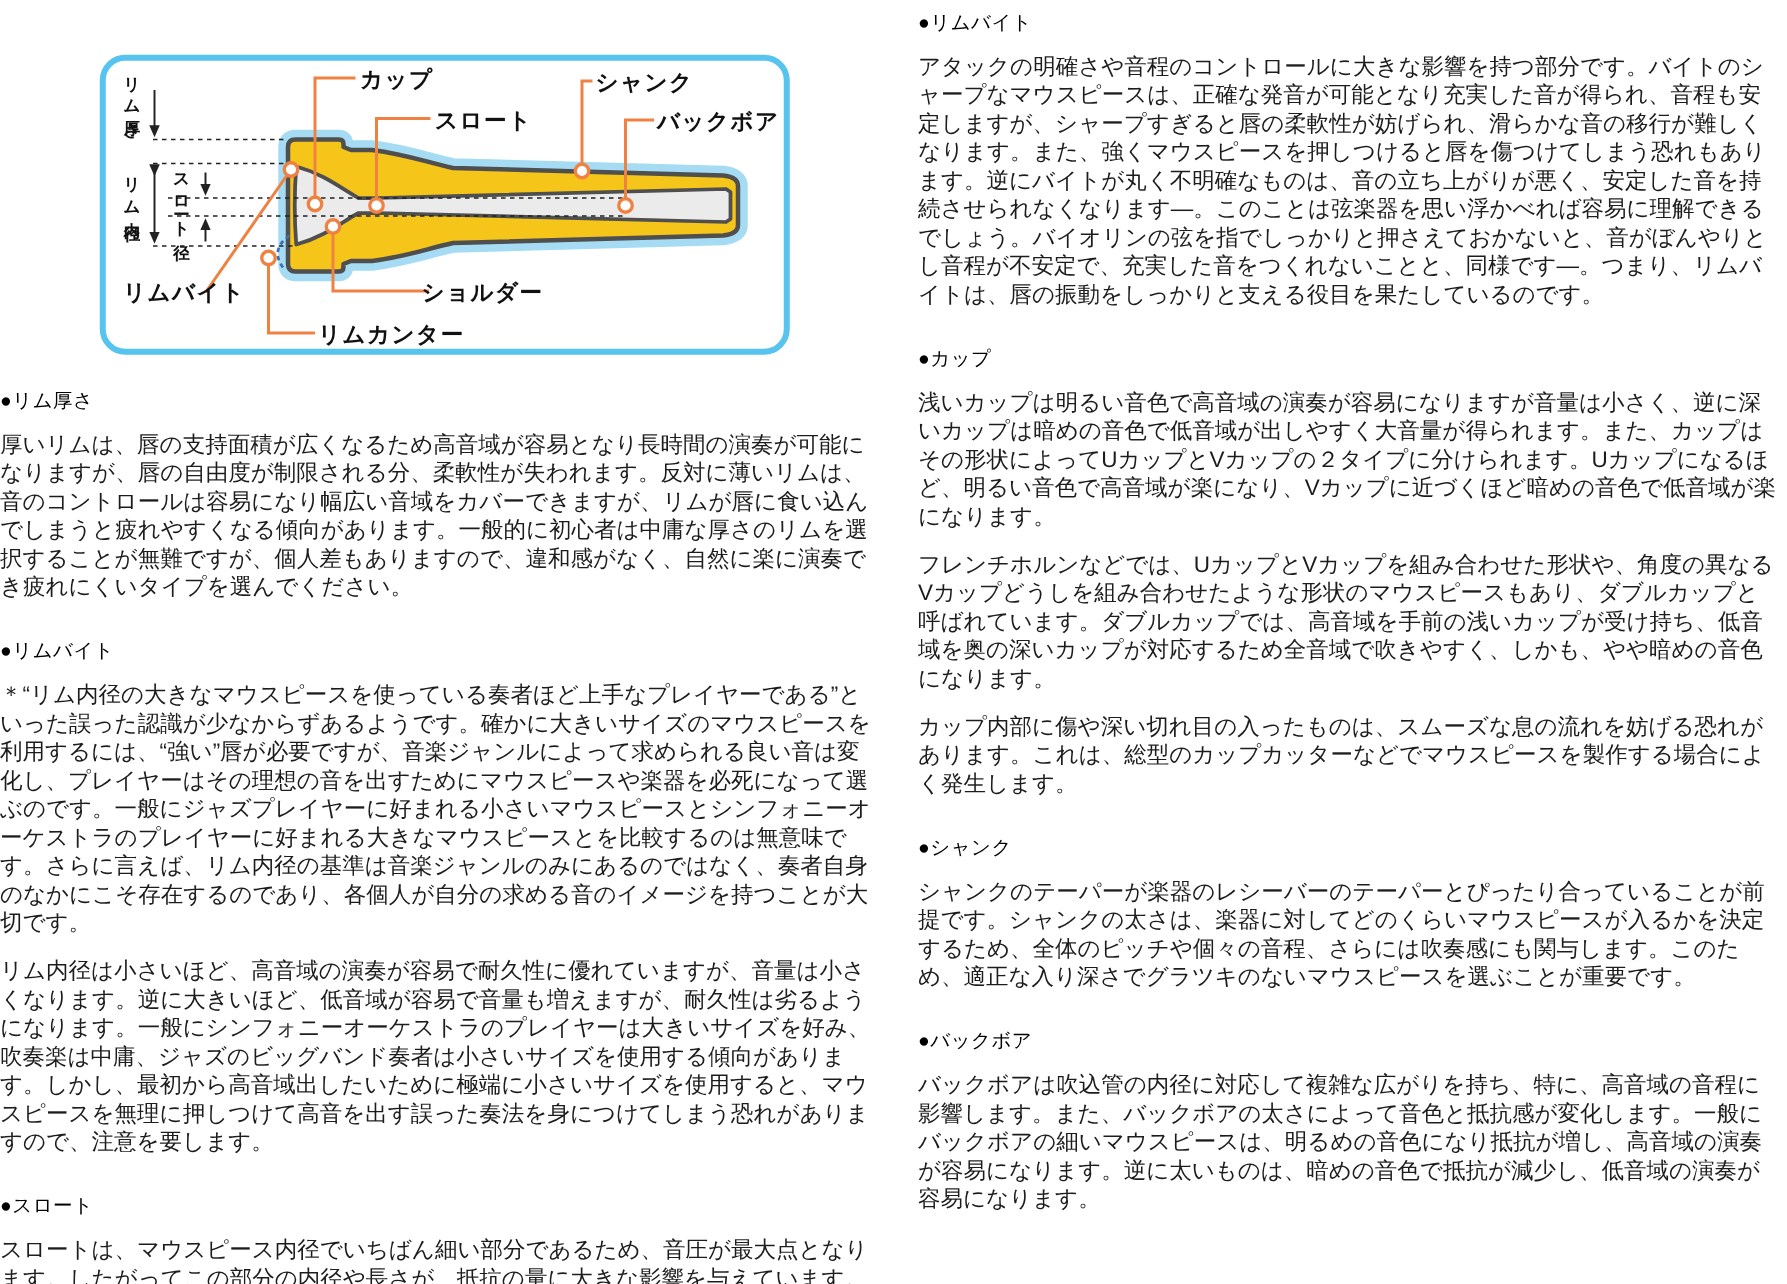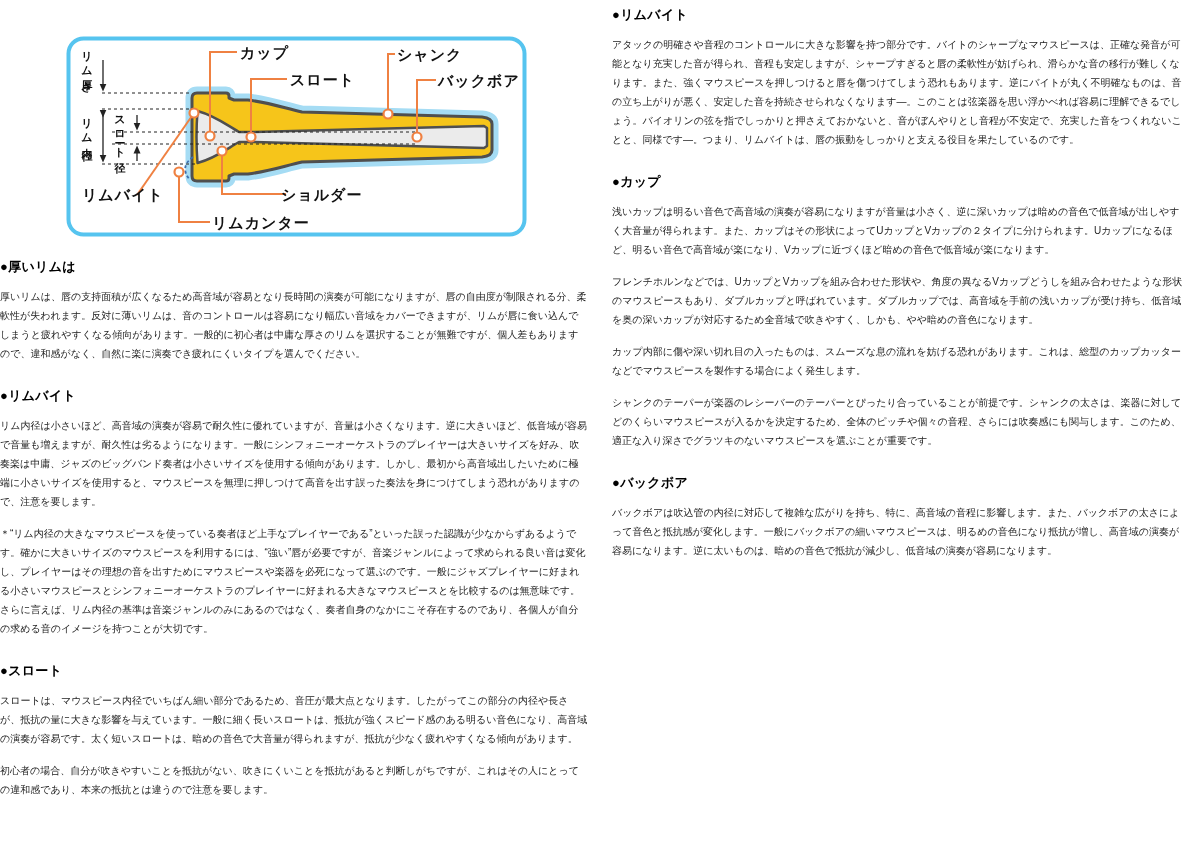--- a/index.html
+++ b/index.html
@@ -1,25 +1,25 @@
 <!DOCTYPE html>
 <html><head>
 <meta charset="utf-8">
 <style>
   html,body{margin:0;padding:0;background:#ffffff;}
   body{width:1191px;height:856px;overflow:hidden;
        font-family:"Liberation Sans","DejaVu Sans",sans-serif;color:#1c1c1c;}
   .page{display:flex;width:1191px;}
   .col-left{width:588px;flex:0 0 588px;}
   .col-right{width:574px;flex:0 0 574px;margin-left:24px;}
-  .section-heading{font-size:13px;font-weight:bold;color:#000;
+  .section-heading{font-size:13px;font-weight:normal;color:#000;
        margin:24px 0 11px 0;letter-spacing:.3px;}
   .col-left .section-heading.first{margin-top:20px;}
   .col-right .section-heading.first{margin-top:6px;}
-  .body-paragraph{font-size:10px;line-height:19px;margin:0 0 13px 0;
+  .body-paragraph{font-size:15px;line-height:19px;margin:0 0 13px 0;
        text-align:left;word-break:break-all;}
   
   .diagram{position:relative;width:462px;height:202px;margin:36px 0 0 66px;}
   .diagram svg{position:absolute;left:0;top:0;}
   .dlabel{position:absolute;font-size:15px;font-weight:bold;color:#111;
        white-space:nowrap;letter-spacing:1px;}
   .vlabel{position:absolute;font-size:11px;font-weight:bold;color:#111;
        writing-mode:vertical-rl;text-orientation:upright;letter-spacing:2px;}
 </style>
 </head>
@@ -89,28 +89,28 @@
       <div class="dlabel" style="left:372px;top:36px;text-align:center;">バックボア</div>
       <div class="dlabel" style="left:16px;top:150px;">リムバイト</div>
       <div class="dlabel" style="left:146px;top:178px;">リムカンター</div>
       <div class="dlabel" style="left:215px;top:150px;">ショルダー</div>
       <div class="vlabel" style="left:13px;top:7px;">リム厚さ</div>
       <div class="vlabel" style="left:13px;top:74px;">リム内径</div>
       <div class="vlabel" style="left:46px;top:72px;">スロート径</div>
     </div>
 
     <div>
-      <div class="section-heading first">●厚いリムは</div>
+      <div class="section-heading first">●リム厚さ</div>
       <p class="body-paragraph">厚いリムは、唇の支持面積が広くなるため高音域が容易となり長時間の演奏が可能になりますが、唇の自由度が制限される分、柔軟性が失われます。反対に薄いリムは、音のコントロールは容易になり幅広い音域をカバーできますが、リムが唇に食い込んでしまうと疲れやすくなる傾向があります。一般的に初心者は中庸な厚さのリムを選択することが無難ですが、個人差もありますので、違和感がなく、自然に楽に演奏でき疲れにくいタイプを選んでください。</p>
     </div>
 
     <div>
       <div class="section-heading">●リムバイト</div>
+      <p class="body-paragraph">＊“リム内径の大きなマウスピースを使っている奏者ほど上手なプレイヤーである”といった誤った認識が少なからずあるようです。確かに大きいサイズのマウスピースを利用するには、“強い”唇が必要ですが、音楽ジャンルによって求められる良い音は変化し、プレイヤーはその理想の音を出すためにマウスピースや楽器を必死になって選ぶのです。一般にジャズプレイヤーに好まれる小さいマウスピースとシンフォニーオーケストラのプレイヤーに好まれる大きなマウスピースとを比較するのは無意味です。さらに言えば、リム内径の基準は音楽ジャンルのみにあるのではなく、奏者自身のなかにこそ存在するのであり、各個人が自分の求める音のイメージを持つことが大切です。</p>
       <p class="body-paragraph">リム内径は小さいほど、高音域の演奏が容易で耐久性に優れていますが、音量は小さくなります。逆に大きいほど、低音域が容易で音量も増えますが、耐久性は劣るようになります。一般にシンフォニーオーケストラのプレイヤーは大きいサイズを好み、吹奏楽は中庸、ジャズのビッグバンド奏者は小さいサイズを使用する傾向があります。しかし、最初から高音域出したいために極端に小さいサイズを使用すると、マウスピースを無理に押しつけて高音を出す誤った奏法を身につけてしまう恐れがありますので、注意を要します。</p>
-      <p class="body-paragraph">＊“リム内径の大きなマウスピースを使っている奏者ほど上手なプレイヤーである”といった誤った認識が少なからずあるようです。確かに大きいサイズのマウスピースを利用するには、“強い”唇が必要ですが、音楽ジャンルによって求められる良い音は変化し、プレイヤーはその理想の音を出すためにマウスピースや楽器を必死になって選ぶのです。一般にジャズプレイヤーに好まれる小さいマウスピースとシンフォニーオーケストラのプレイヤーに好まれる大きなマウスピースとを比較するのは無意味です。さらに言えば、リム内径の基準は音楽ジャンルのみにあるのではなく、奏者自身のなかにこそ存在するのであり、各個人が自分の求める音のイメージを持つことが大切です。</p>
     </div>
 
     <div>
       <div class="section-heading">●スロート</div>
       <p class="body-paragraph">スロートは、マウスピース内径でいちばん細い部分であるため、音圧が最大点となります。したがってこの部分の内径や長さが、抵抗の量に大きな影響を与えています。一般に細く長いスロートは、抵抗が強くスピード感のある明るい音色になり、高音域の演奏が容易です。太く短いスロートは、暗めの音色で大音量が得られますが、抵抗が少なく疲れやすくなる傾向があります。</p>
       <p class="body-paragraph">初心者の場合、自分が吹きやすいことを抵抗がない、吹きにくいことを抵抗があると判断しがちですが、これはその人にとっての違和感であり、本来の抵抗とは違うので注意を要します。</p>
     </div>
   </div>
 
   <div class="col-right">
@@ -121,20 +121,21 @@
     </div>
 
     <div>
       <div class="section-heading">●カップ</div>
       <p class="body-paragraph">浅いカップは明るい音色で高音域の演奏が容易になりますが音量は小さく、逆に深いカップは暗めの音色で低音域が出しやすく大音量が得られます。また、カップはその形状によってUカップとVカップの２タイプに分けられます。Uカップになるほど、明るい音色で高音域が楽になり、Vカップに近づくほど暗めの音色で低音域が楽になります。</p>
       <p class="body-paragraph">フレンチホルンなどでは、UカップとVカップを組み合わせた形状や、角度の異なるVカップどうしを組み合わせたような形状のマウスピースもあり、ダブルカップと呼ばれています。ダブルカップでは、高音域を手前の浅いカップが受け持ち、低音域を奥の深いカップが対応するため全音域で吹きやすく、しかも、やや暗めの音色になります。</p>
       <p class="body-paragraph">カップ内部に傷や深い切れ目の入ったものは、スムーズな息の流れを妨げる恐れがあります。これは、総型のカップカッターなどでマウスピースを製作する場合によく発生します。</p>
     </div>
 
     <div>
+      <div class="section-heading">●シャンク</div>
       <p class="body-paragraph">シャンクのテーパーが楽器のレシーバーのテーパーとぴったり合っていることが前提です。シャンクの太さは、楽器に対してどのくらいマウスピースが入るかを決定するため、全体のピッチや個々の音程、さらには吹奏感にも関与します。このため、適正な入り深さでグラツキのないマウスピースを選ぶことが重要です。</p>
     </div>
 
     <div>
       <div class="section-heading">●バックボア</div>
       <p class="body-paragraph">バックボアは吹込管の内径に対応して複雑な広がりを持ち、特に、高音域の音程に影響します。また、バックボアの太さによって音色と抵抗感が変化します。一般にバックボアの細いマウスピースは、明るめの音色になり抵抗が増し、高音域の演奏が容易になります。逆に太いものは、暗めの音色で抵抗が減少し、低音域の演奏が容易になります。</p>
     </div>
 
 
   </div>

